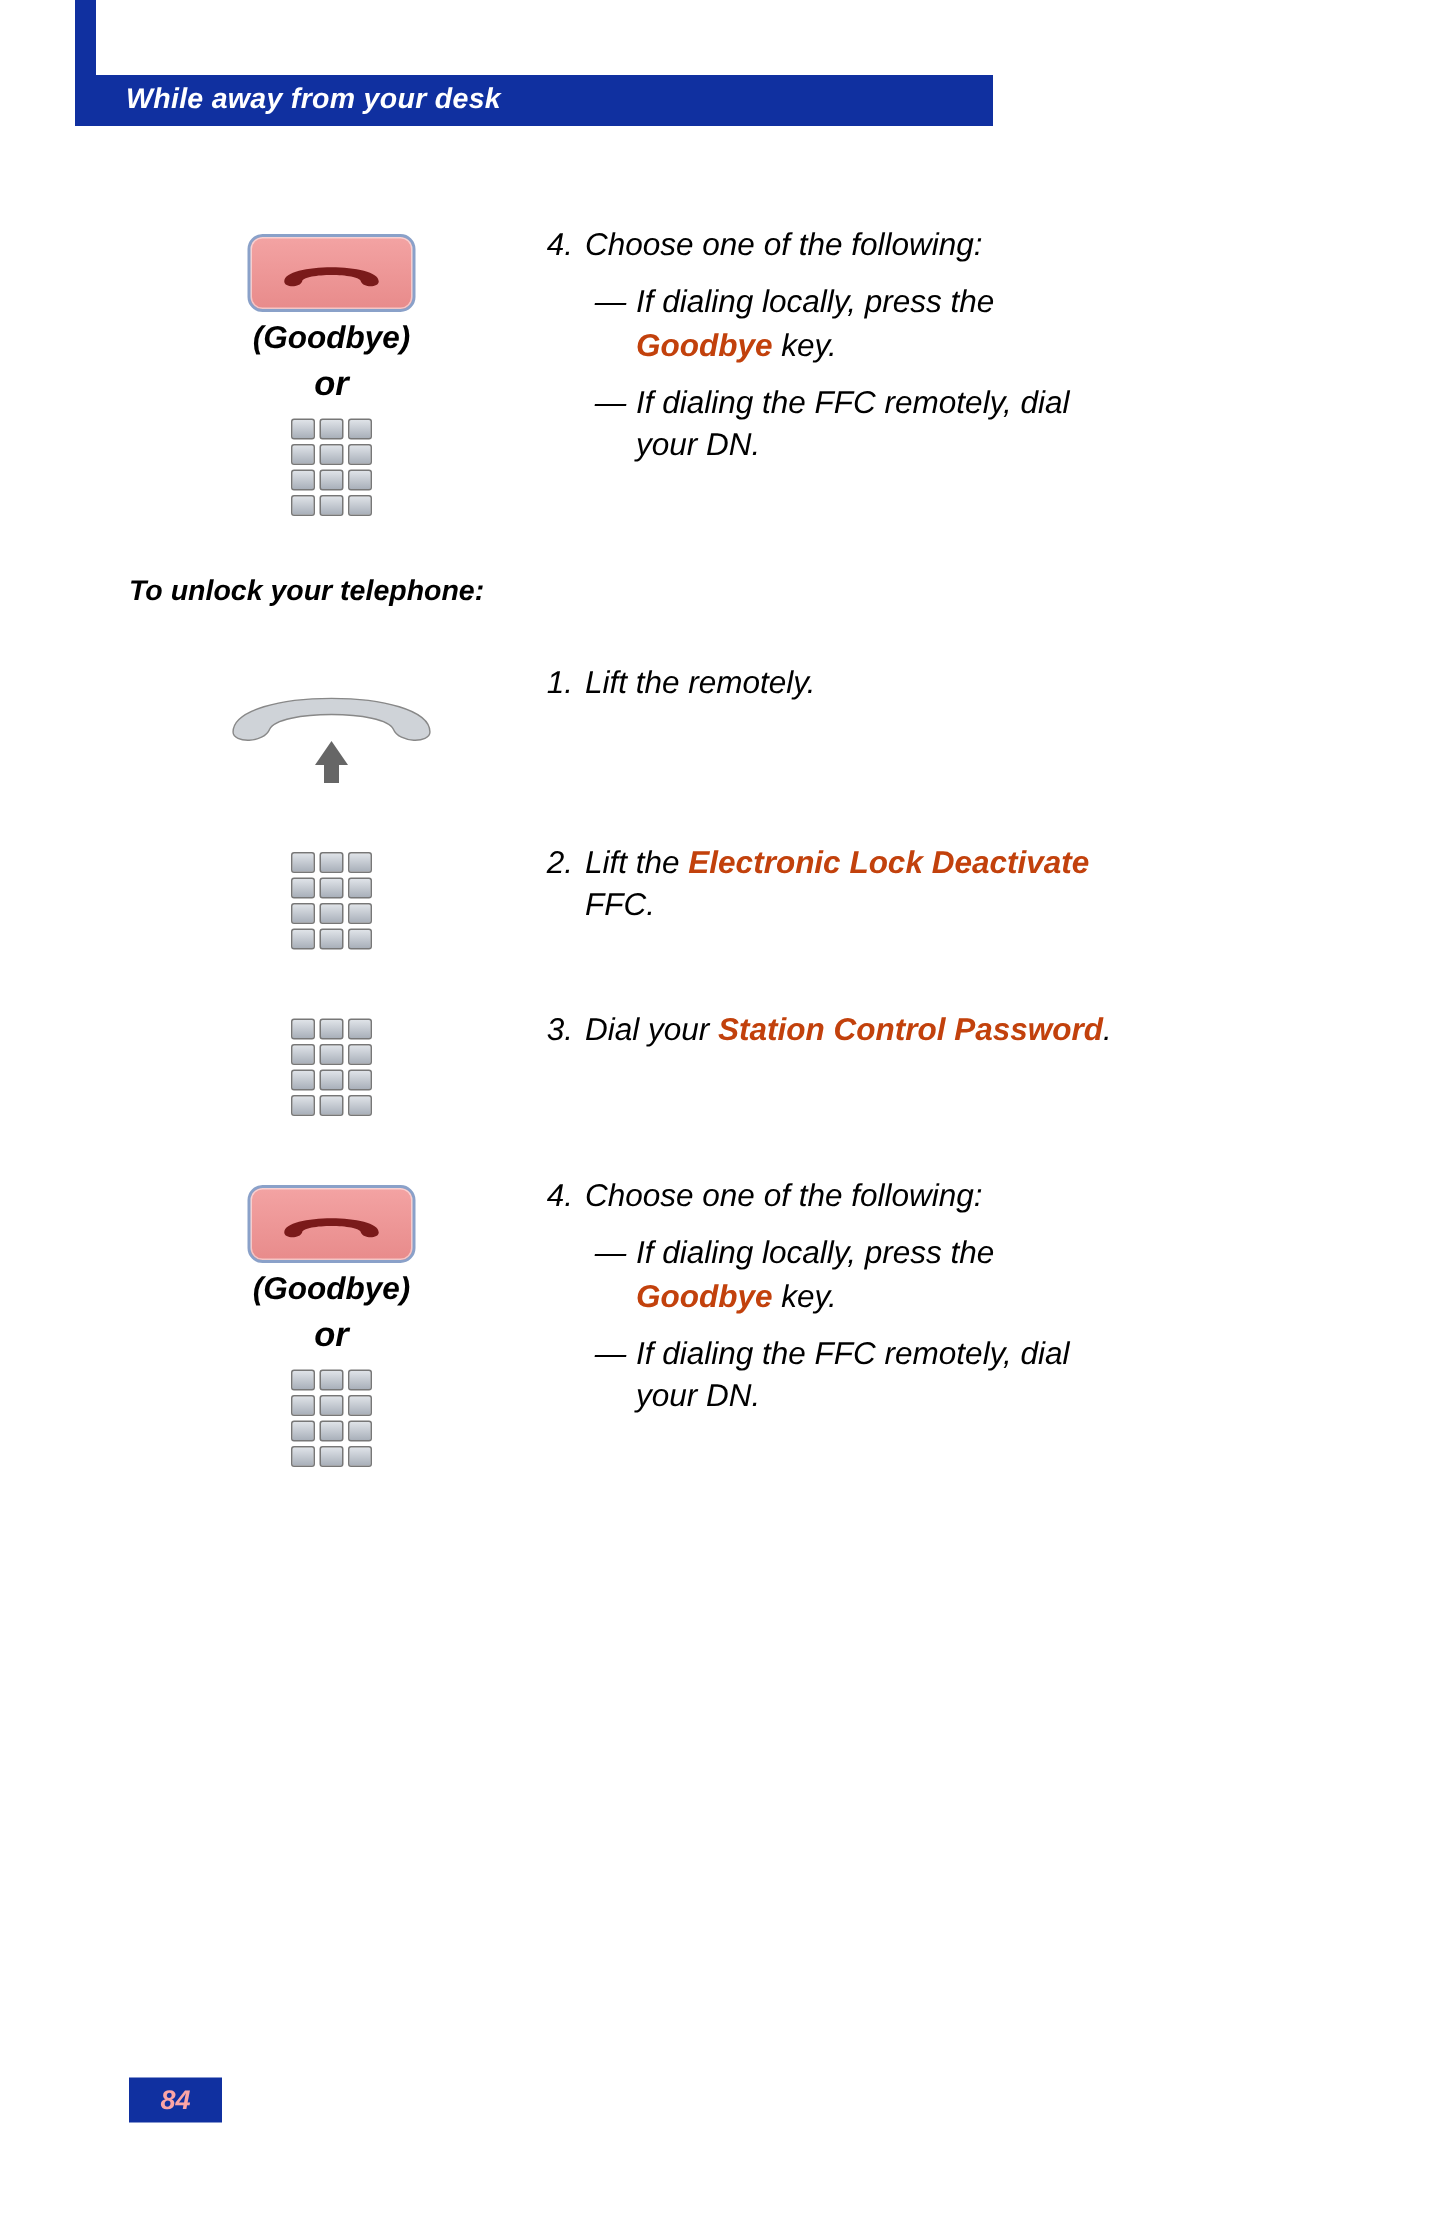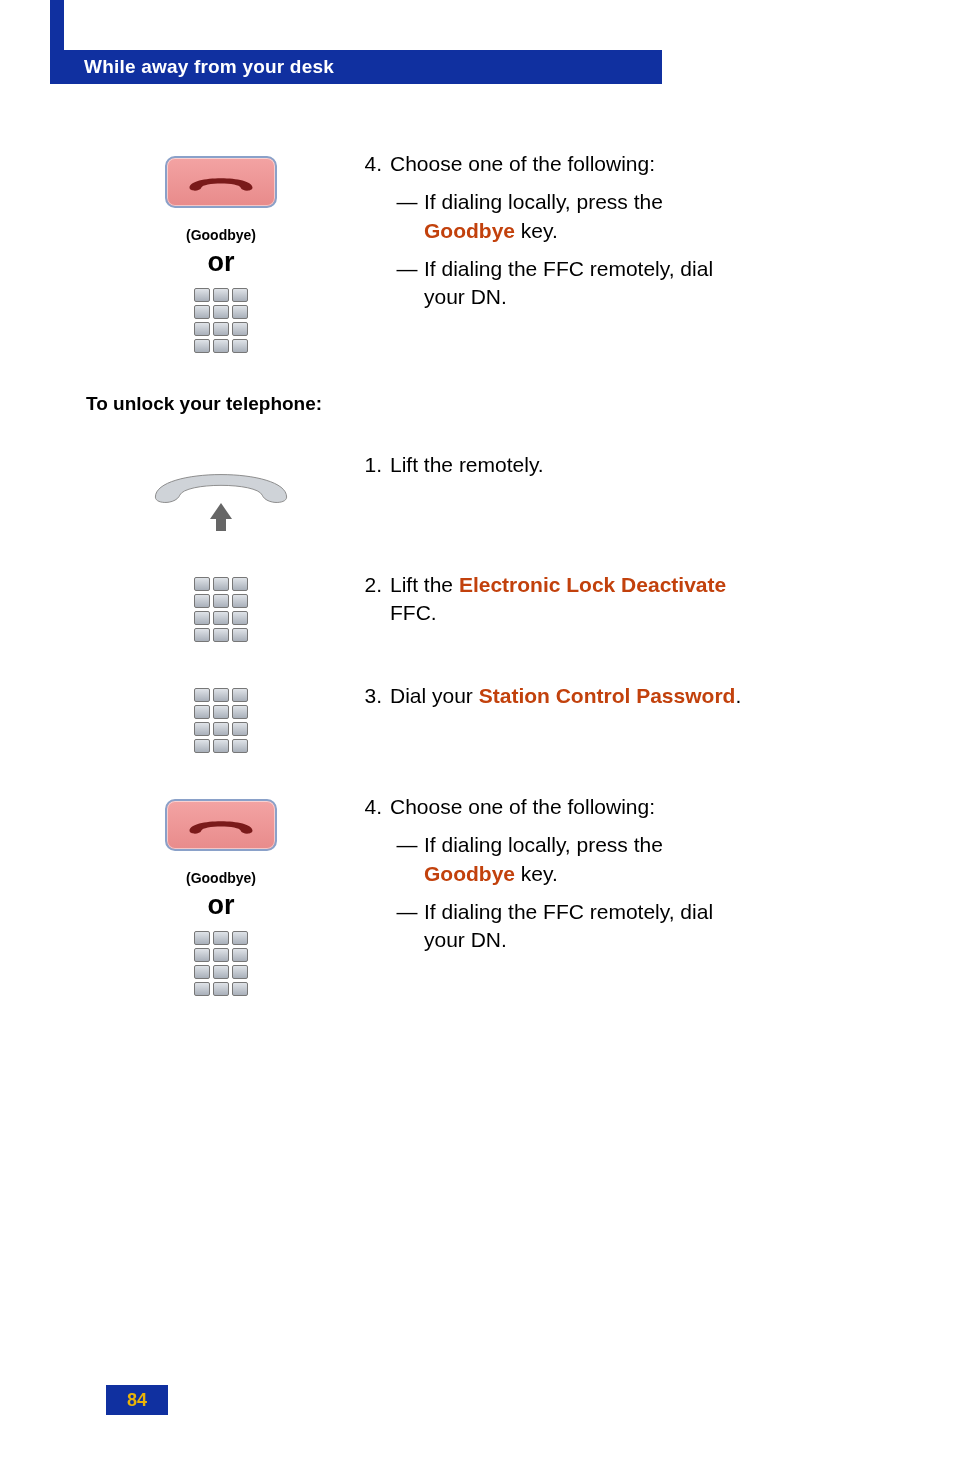--- a/index.html
+++ b/index.html
@@ -1,50 +1,50 @@
 <!DOCTYPE html>
 <html><head>
 <meta charset="utf-8">
 <style>
   * { box-sizing: border-box; margin: 0; padding: 0; }
   html, body { width: 954px; height: 1475px; background: #fff; font-family: Arial, Helvetica, sans-serif; color: #000; }
-  .page { position: relative; width: 832px; height: 1475px; }
+  .page { position: relative; width: 832px; height: 1475px; font-style: italic; }
   .header-bar { position: absolute; top: 50px; left: 50px; width: 612px; height: 34px; background: #1030a0; display: flex; align-items: center; padding-left: 34px; }
   .header-text { color: #fff; font-weight: bold; font-size: 19px; letter-spacing: 0.2px; }
   .side-strip { position: absolute; top: 0; left: 50px; width: 14px; height: 50px; background: #1030a0; }
   .content { position: absolute; top: 150px; left: 86px; right: 86px; }
   .row { display: flex; margin-bottom: 40px; }
   .icon-col { width: 270px; min-width: 270px; display: flex; flex-direction: column; align-items: center; padding-top: 6px; }
   .text-col { flex: 1; font-size: 21px; line-height: 1.35; }
   .num-line { display: flex; }
   .num { width: 34px; text-align: right; padding-right: 8px; }
   .num-body { flex: 1; }
   .sub-line { display: flex; margin-top: 10px; }
   .dash { width: 34px; text-align: center; }
   .sub-body { flex: 1; }
   .blue { color: #c2410c; font-weight: bold; }
   .section-title { font-weight: bold; font-size: 19px; margin: 40px 0 36px 0; }
-  .goodbye-label { font-weight: bold; font-size: 14px; margin-top: 19px; }
-  .or-label { font-weight: bold; font-size: 27px; margin-top: 4px; margin-bottom: 10px; }
+  .goodbye-label { font-weight: bold; font-size: 21px; margin-top: 6px; }
+  .or-label { font-weight: bold; font-size: 23px; margin-top: 4px; margin-bottom: 10px; }
 
   
   .goodbye-key { width: 112px; height: 52px; border-radius: 10px; background: linear-gradient(#f3a3a3,#e88b8b); border: 2px solid #8aa1c9; display:flex; align-items:center; justify-content:center; box-shadow: inset 0 0 0 1px rgba(255,255,255,0.5); }
   .goodbye-key svg { width: 70px; height: 32px; }
 
   
   .keypad { display:grid; grid-template-columns: repeat(3, 16px); grid-template-rows: repeat(4, 14px); gap:3px; }
   .keypad .k { background: linear-gradient(#dfe3e8,#a9b0ba); border:1px solid #777; border-radius:2px; }
 
   
   .handset-wrap { display:flex; flex-direction:column; align-items:center; }
   .handset-wrap svg { width: 150px; height: 52px; }
   .up-arrow { width:0; height:0; border-left:11px solid transparent; border-right:11px solid transparent; border-bottom:16px solid #666; margin-top:-6px; }
   .up-stem { width:10px; height:12px; background:#666; }
 
-  .page-num-box { position:absolute; bottom:60px; left:86px; width:62px; height:30px; background:#1030a0; color:#eab308; display:flex; align-items:center; justify-content:center; font-weight:bold; font-size:18px;margin-left:20px; }
+  .page-num-box { position:absolute; bottom:60px; left:86px; width:62px; height:30px; background:#1030a0; color:#fca5a5; display:flex; align-items:center; justify-content:center; font-weight:bold; font-size:18px; }
 </style>
 </head>
 <body>
 
 <div class="page">
   <div class="side-strip"></div>
   <div class="header-bar">
     <span class="header-text">While away from your desk</span>
   </div>
 

